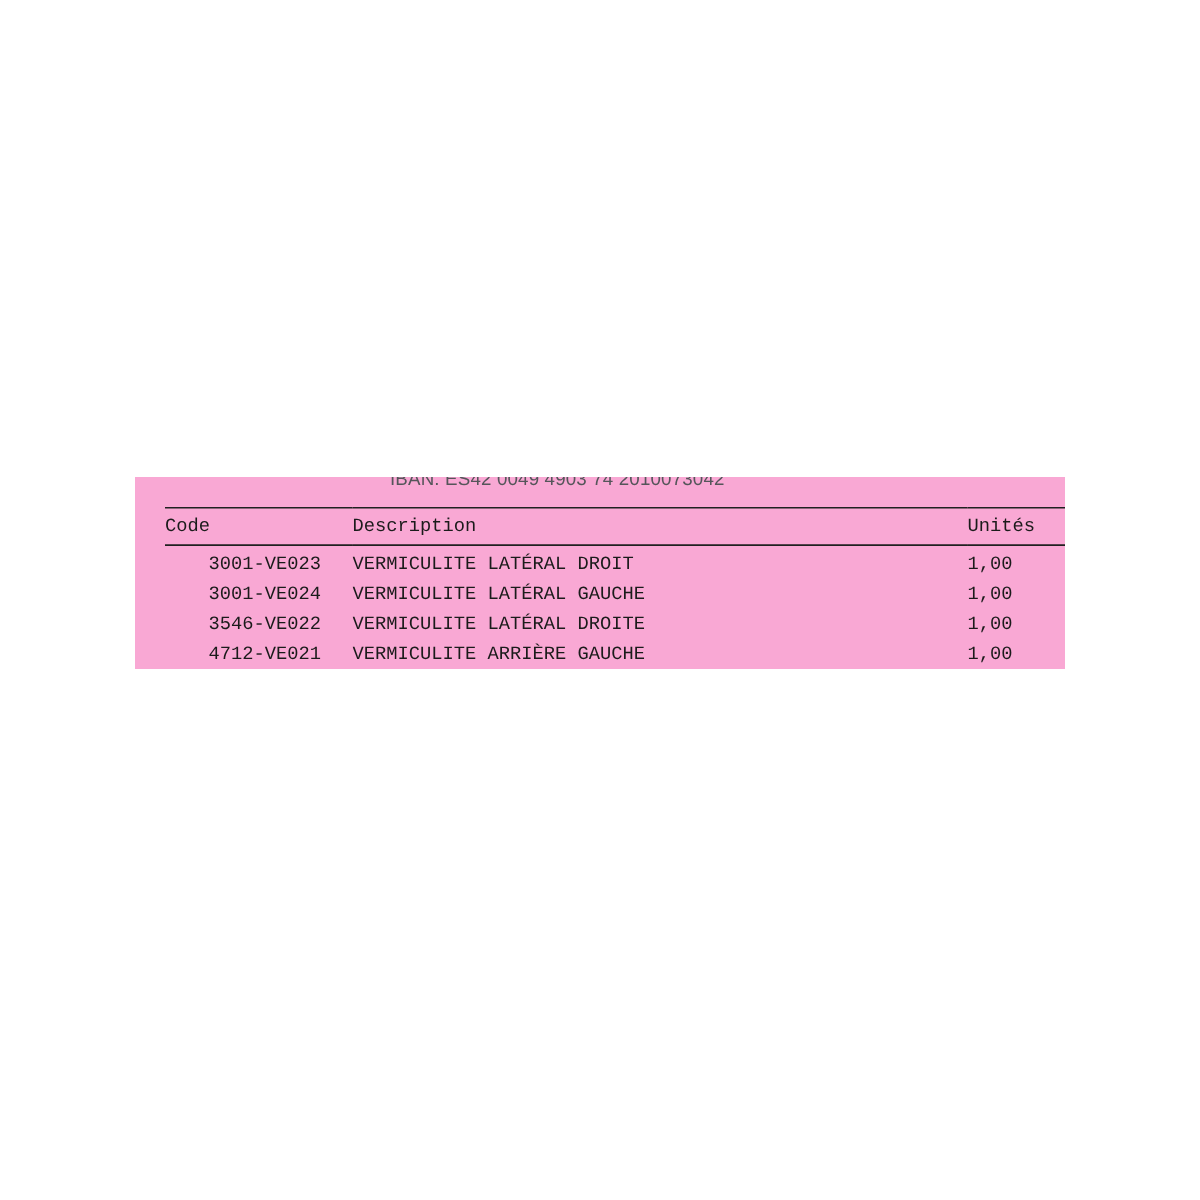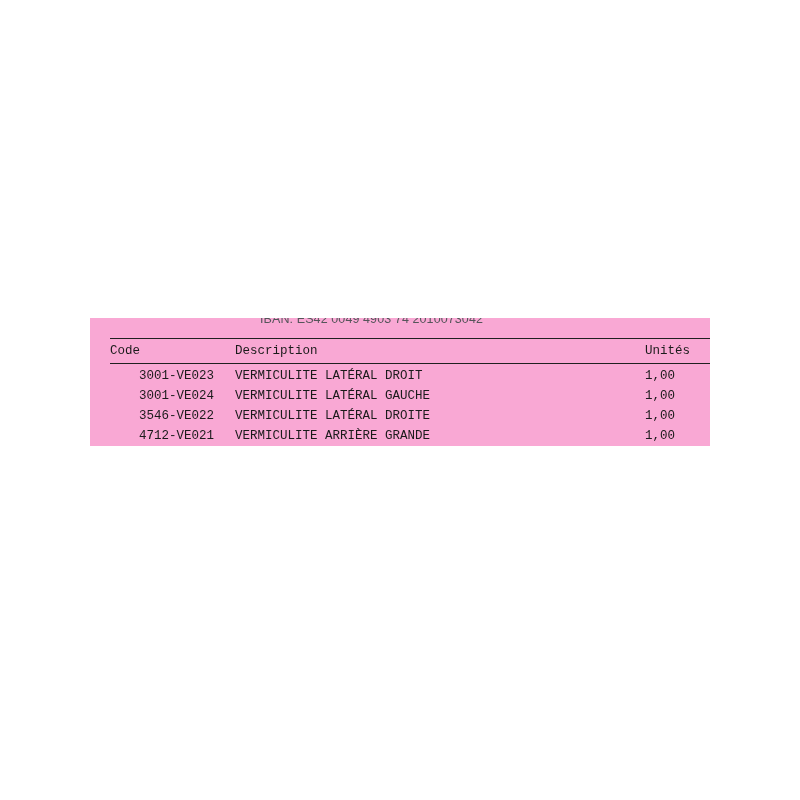--- a/index.html
+++ b/index.html
@@ -105,20 +105,20 @@
           <td class="col-desc">VERMICULITE LATÉRAL GAUCHE</td>
           <td class="col-units">1,00</td>
         </tr>
         <tr>
           <td class="col-code">3546-VE022</td>
           <td class="col-desc">VERMICULITE LATÉRAL DROITE</td>
           <td class="col-units">1,00</td>
         </tr>
         <tr>
           <td class="col-code">4712-VE021</td>
-          <td class="col-desc">VERMICULITE ARRIÈRE GRANDE</td>
+          <td class="col-desc">VERMICULITE ARRIÈRE GAUCHE</td>
           <td class="col-units">1,00</td>
         </tr>
       </tbody>
     </table>
 
   </div>
 </div>
 
 </body></html>

